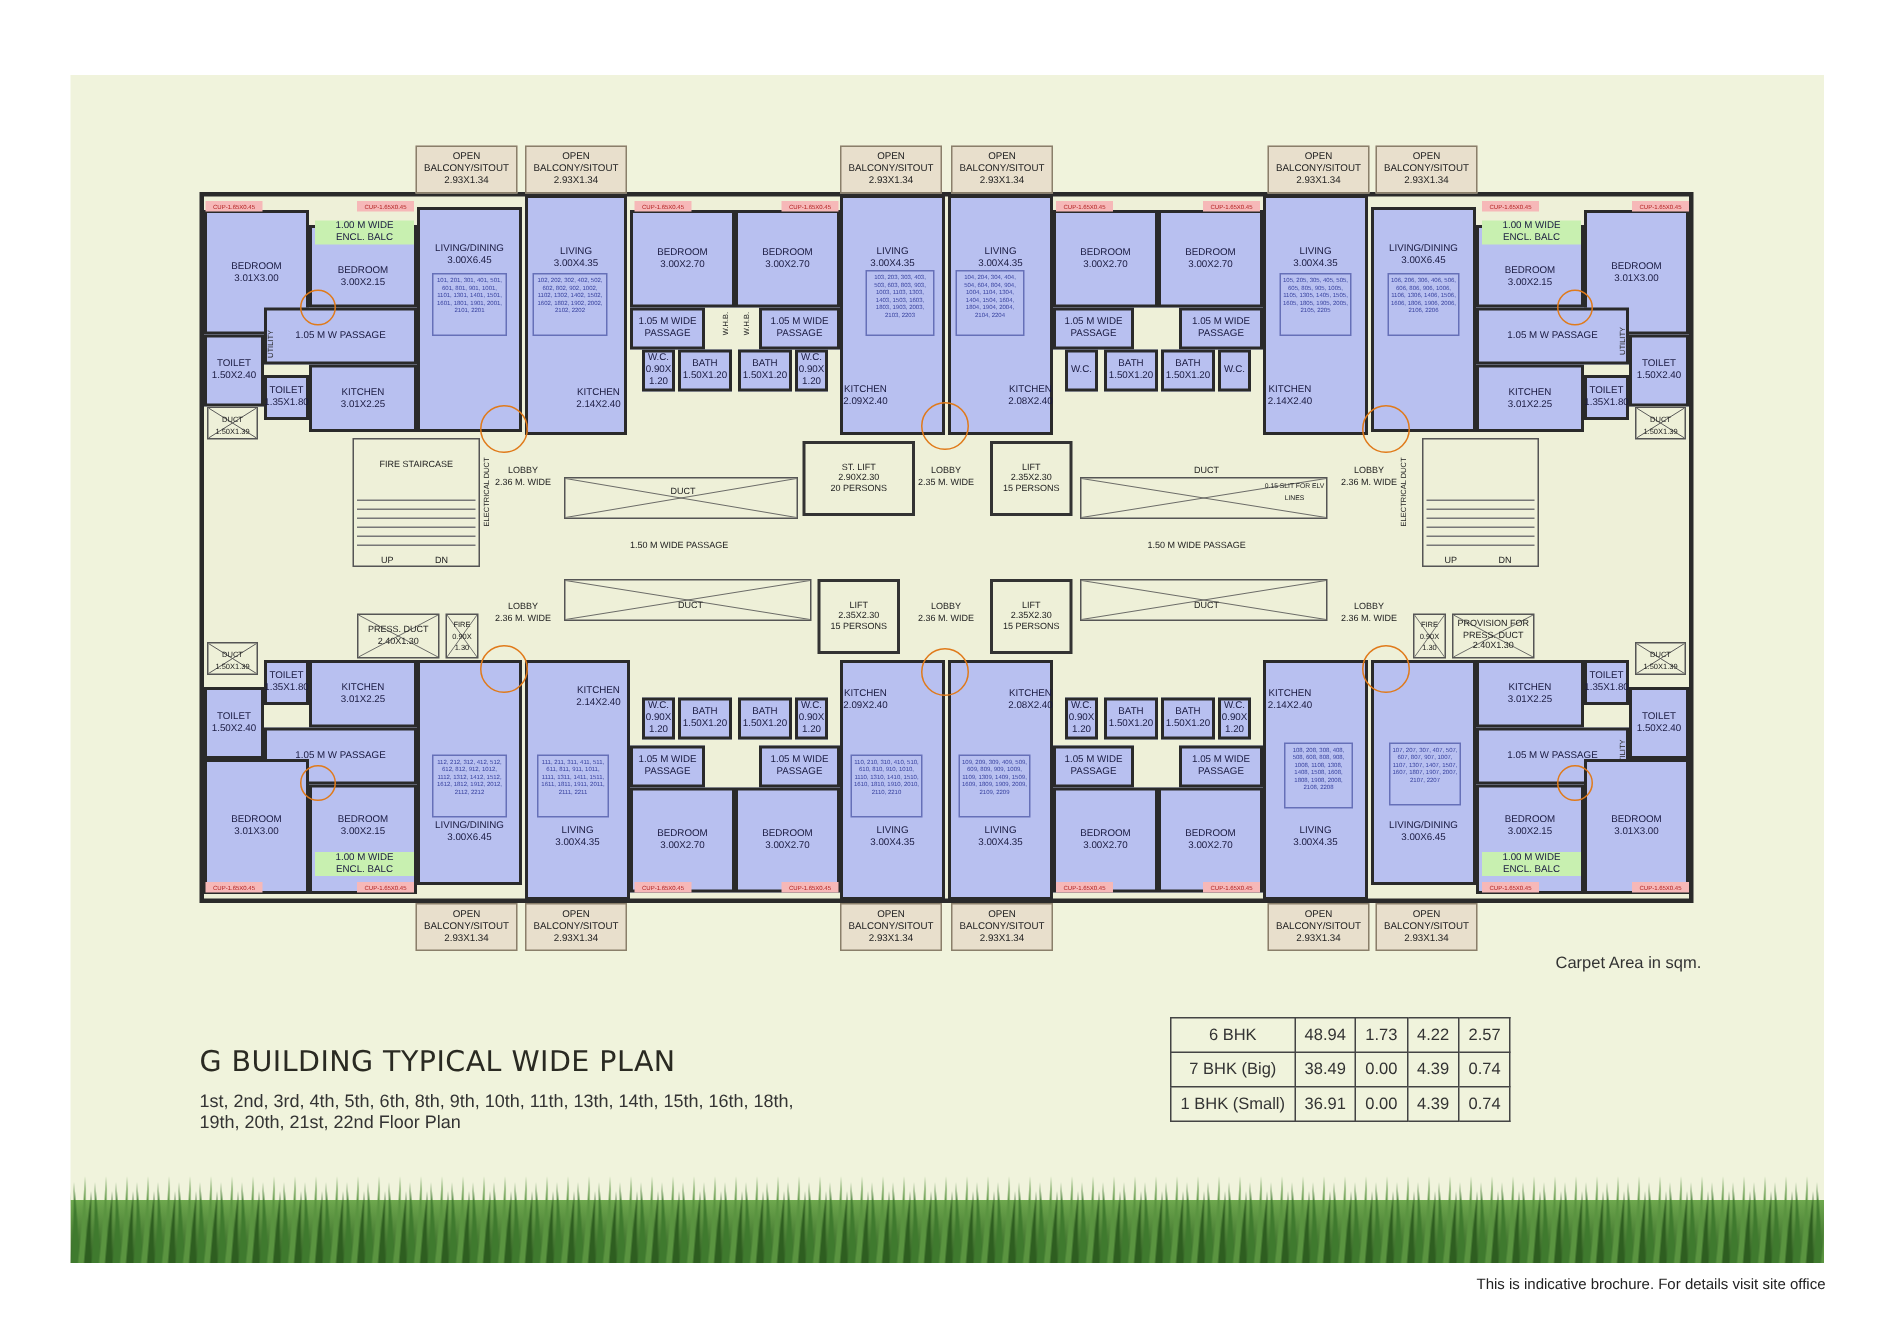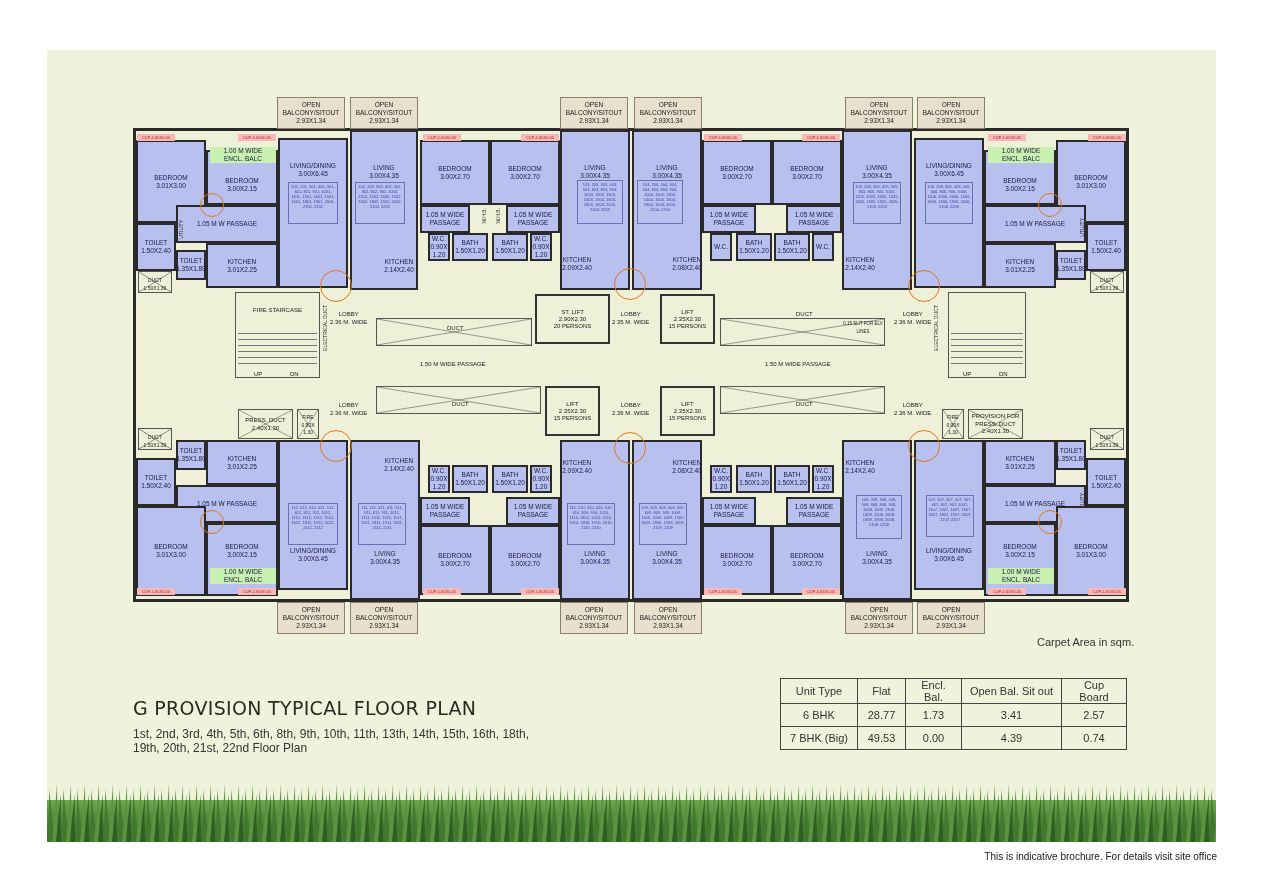--- a/index.html
+++ b/index.html
@@ -653,43 +653,43 @@
   <div class="door" style="left:200px;top:510px;width:24px;height:24px"></div>
   <div class="door" style="left:1038px;top:510px;width:24px;height:24px"></div>
   <div class="door" style="left:320px;top:270px;width:32px;height:32px"></div>
   <div class="door" style="left:908px;top:270px;width:32px;height:32px"></div>
   <div class="door" style="left:320px;top:430px;width:32px;height:32px"></div>
   <div class="door" style="left:908px;top:430px;width:32px;height:32px"></div>
   <div class="door" style="left:614px;top:268px;width:32px;height:32px"></div>
   <div class="door" style="left:614px;top:432px;width:32px;height:32px"></div>
 </div>
 
-<div class="title">G PROVISION TYPICAL FLOOR PLAN</div>
+<div class="title">G BUILDING TYPICAL WIDE PLAN</div>
 <div class="sub">1st, 2nd, 3rd, 4th, 5th, 6th, 8th, 9th, 10th, 11th, 13th, 14th, 15th, 16th, 18th, 19th, 20th, 21st, 22nd Floor Plan</div>
 
 <div class="carpet">Carpet Area in sqm.</div>
 <table class="area">
   <tbody>
-      <tr>
-    <td style="width:77px">Unit Type</td>
-    <td style="width:48px">Flat</td>
-    <td style="width:56px">Encl. Bal.</td>
-    <td style="width:100px">Open Bal. Sit out</td>
-    <td style="width:65px">Cup Board</td>
-  </tr>
   <tr>
     <td>6 BHK</td>
-    <td>28.77</td>
+    <td>48.94</td>
     <td>1.73</td>
-    <td>3.41</td>
+    <td>4.22</td>
     <td>2.57</td>
   </tr>
   <tr>
     <td>7 BHK (Big)</td>
-    <td>49.53</td>
+    <td>38.49</td>
+    <td>0.00</td>
+    <td>4.39</td>
+    <td>0.74</td>
+  </tr>
+  <tr>
+    <td>1 BHK (Small)</td>
+    <td>36.91</td>
     <td>0.00</td>
     <td>4.39</td>
     <td>0.74</td>
   </tr>
 </tbody>
   </table>
 
 <svg class="grass" viewBox="0 0 1169 60" preserveAspectRatio="none">
   <defs>
     <linearGradient id="gg" x1="0" y1="0" x2="0" y2="1">

